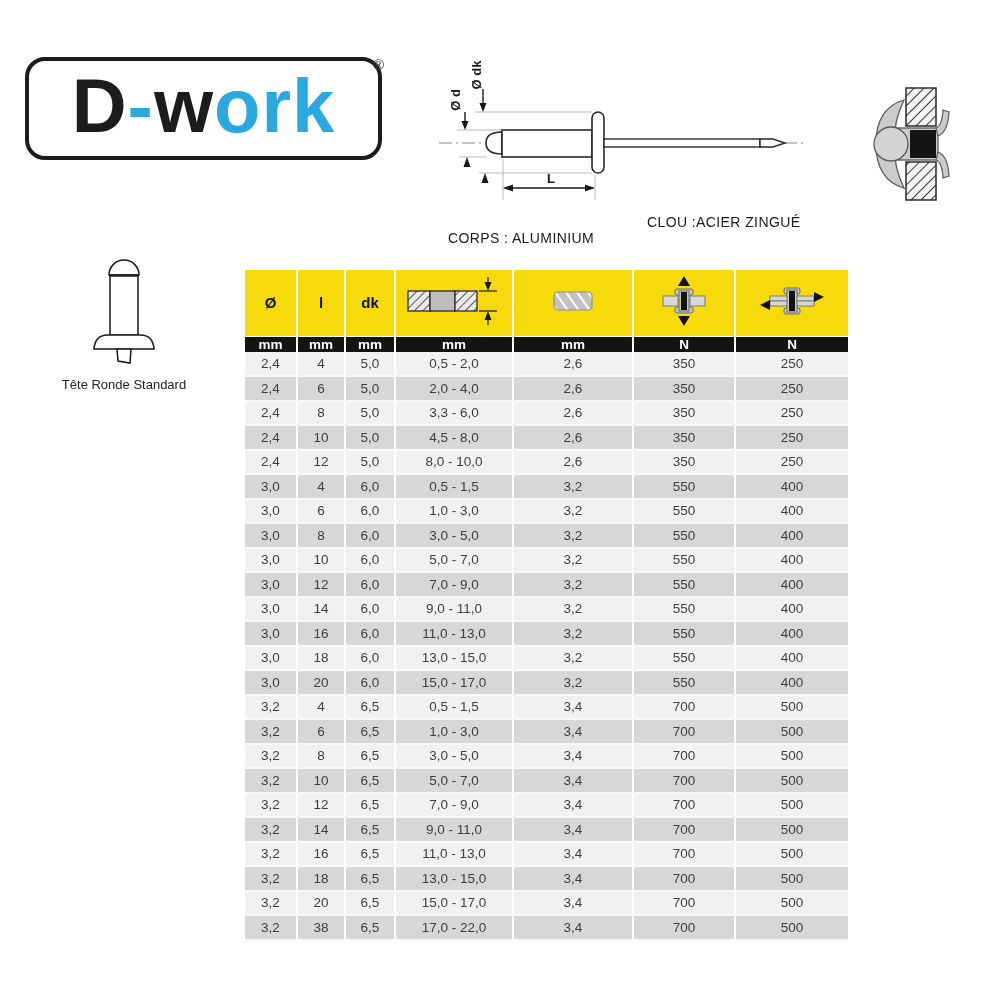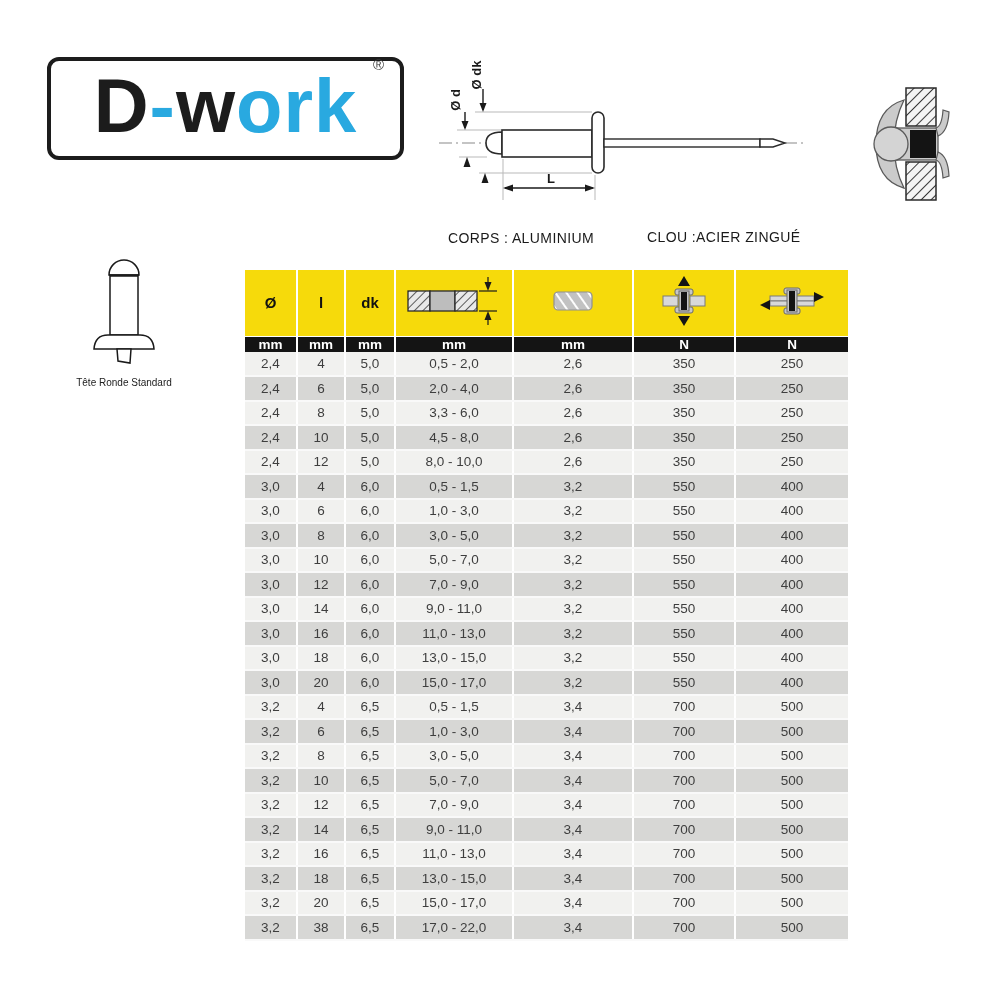--- a/index.html
+++ b/index.html
@@ -1,41 +1,41 @@
 <!DOCTYPE html>
 <html><head>
 <meta charset="utf-8">
 <style>
   * { margin:0; padding:0; box-sizing:border-box; }
   html,body { background:#ffffff; }
   body { font-family:"Liberation Sans", sans-serif; }
   .page { position:relative; width:1005px; height:1005px; background:#fff; overflow:hidden; }
 
   
-  .logo-box { position:absolute; left:47px; top:57px; width:357px; height:103px;
-    border:4px solid #1c1c1c; border-radius:12px; background:#fff;
+  .logo-box { position:absolute; left:25px; top:57px; width:357px; height:103px;
+    border:4px solid #1c1c1c; border-radius:20px; background:#fff;
     display:flex; align-items:center; justify-content:center; }
   .logo-text { font-size:76px; font-weight:bold; letter-spacing:1px; line-height:1; padding-bottom:6px; }
   .lg-dark { color:#1c1c1c; } .lg-blue { color:#29a9e0; }
   .reg-mark { position:absolute; left:373px; top:56px; font-size:15px; color:#444; }
 
   
   .tech-drawing { position:absolute; left:435px; top:55px; width:460px; height:160px; }
   .materials { position:absolute; left:0; top:214px; width:1005px; font-size:14px; color:#1a1a1a; letter-spacing:.4px; }
   .mat-corps { position:absolute; left:448px; top:16px; }
-  .mat-clou  { position:absolute; left:647px; top:15px;text-align:right; }
+  .mat-clou  { position:absolute; left:647px; top:0;text-align:right; }
 
   
   .cross-section { position:absolute; left:866px; top:86px; width:84px; height:116px; }
 
   
   .trs-block { position:absolute; left:38px; top:250px; width:172px; text-align:center; }
   .trs-title { font-size:31px; letter-spacing:7px; color:#1e1e1e; padding-left:7px; }
   .trs-rivet { margin-top:6px; }
-  .trs-caption { margin-top:9px; font-size:10px; color:#222; }
+  .trs-caption { margin-top:9px; font-size:13px; color:#222; }
 
   
   table.specs { position:absolute; left:245px; top:270px; width:603px;
     border-collapse:collapse; table-layout:fixed; }
   .c1{width:52px}.c2{width:48px}.c3{width:50px}.c4{width:118px}.c5{width:120px}.c6{width:102px}.c7{width:113px}
   table.specs th, table.specs td { border-right:2px solid #fff; text-align:center; vertical-align:middle; }
   table.specs th:last-child, table.specs td:last-child { border-right:none; }
   tr.hdr-yellow th { background:#f6da0b; height:66px; font-size:15px; font-weight:bold; color:#111; border-bottom:1px solid #fff; }
   tr.hdr-black th { background:#141414; height:14px; font-size:13.5px; font-weight:bold; color:#fff; }
   tbody td { height:24.5px; font-size:13.5px; color:#3e3e3e; border-bottom:2px solid #f9f9f9; }

